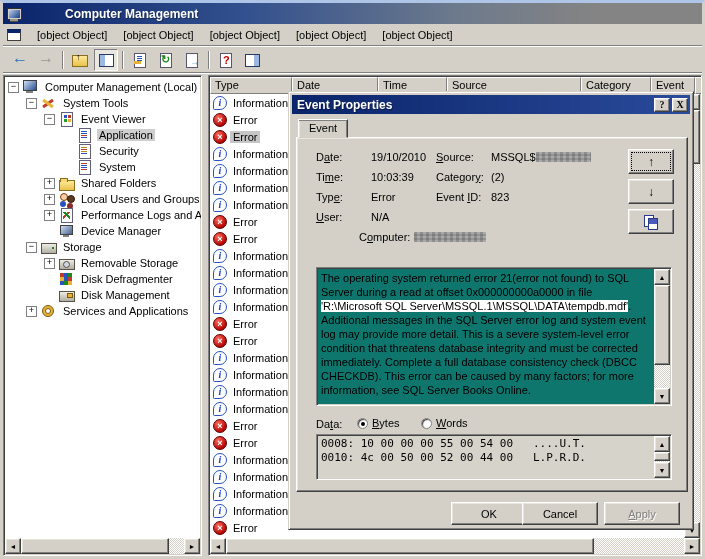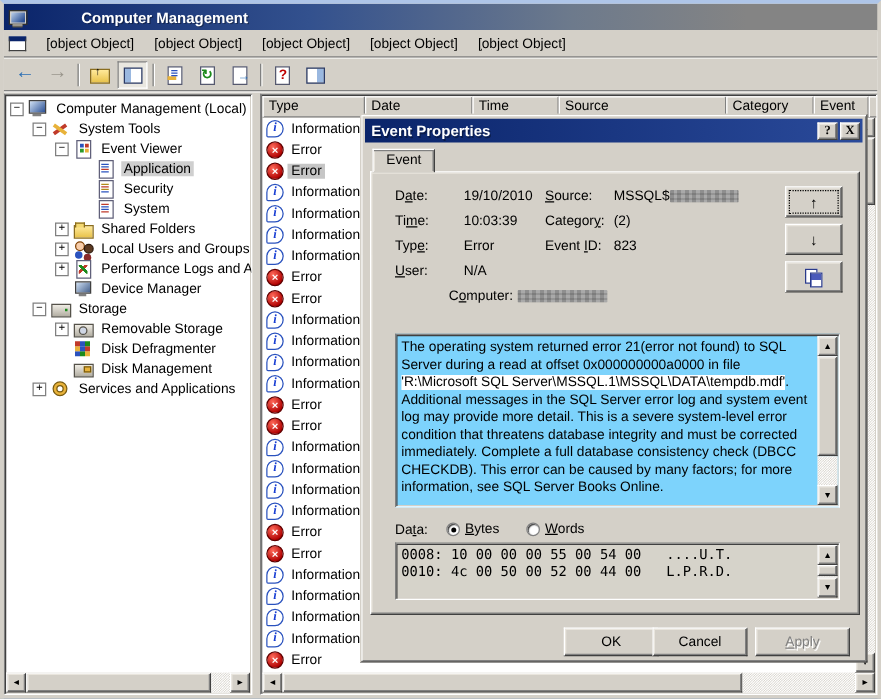--- a/index.html
+++ b/index.html
@@ -168,21 +168,21 @@
                repeating-linear-gradient(0deg,rgba(255,255,255,.25) 0 2px,rgba(0,0,0,.12) 2px 4px);
     background-blend-mode:multiply; }
   .nav-btn { position:absolute; left:331px; width:46px; height:25px; display:flex; align-items:center;
     justify-content:center; font-size:12px; font-weight:bold; }
   .nav-btn.focused { outline:1px dotted #000; outline-offset:-4px; }
   .ic-copy { position:relative; width:14px; height:14px; }
   .ic-copy::before { content:""; position:absolute; left:0; top:0; width:8px; height:10px; background:#fff; border:1px solid #2a3a8a; }
   .ic-copy::after { content:""; position:absolute; left:4px; top:3px; width:8px; height:10px; background:#fff; border:1px solid #2a3a8a;
     box-shadow:inset 1px 2px 0 -1px #4a5aba, inset 1px 4px 0 -1px #4a5aba, inset 1px 6px 0 -1px #4a5aba; }
   .desc-label { position:absolute; left:19px; top:117px;margin-top:39px; }
-  #desc-box { position:absolute; left:19px; top:129px; width:356px; height:139px; background:#7dd3fc;
+  #desc-box { position:absolute; left:19px; top:129px; width:356px; height:139px; background:#0f766e;
     border:1px solid; border-color:#808080 #ffffff #ffffff #808080;
     box-shadow:inset 1px 1px 0 #404040, inset -1px -1px 0 #d4d0c8; }
   #desc-text { position:absolute; left:4px; top:3px; right:20px; bottom:2px; overflow:hidden; line-height:14px; }
   #desc-text .hl { background:#fff; }
   .vscroll { position:absolute; right:1px; top:1px; bottom:1px; width:16px; display:flex; flex-direction:column; }
   .data-label { position:absolute; left:19px; top:280px; }
   .radio-item { position:absolute; top:279px; display:flex; align-items:center; }
   .radio-circle { width:11px; height:11px; border-radius:50%; background:#fff; border:1px solid #808080;
     box-shadow:inset 1px 1px 1px #404040, inset -1px -1px 0 #fff; margin-right:4px; position:relative; }
   .radio-circle.checked::after { content:""; position:absolute; left:3px; top:3px; width:4px; height:4px;

